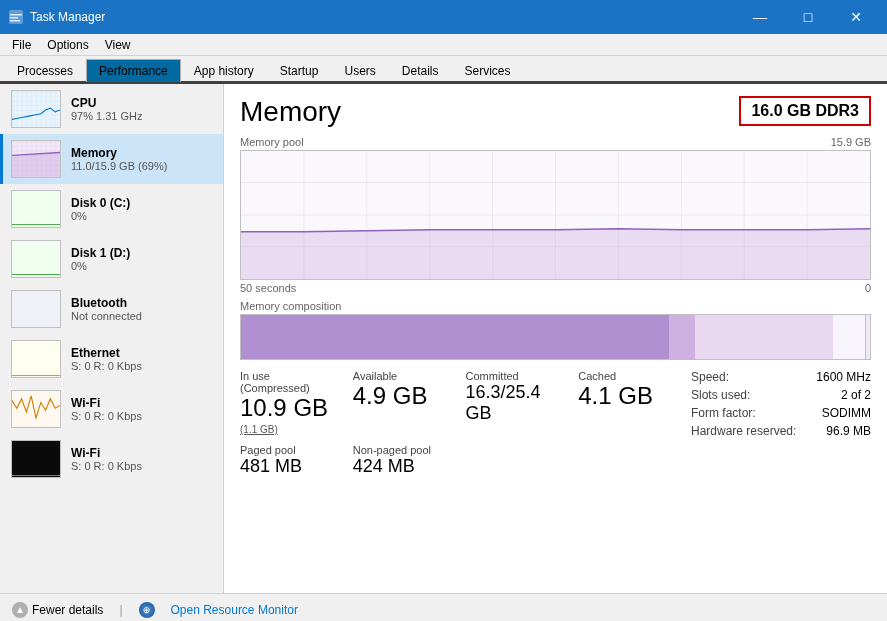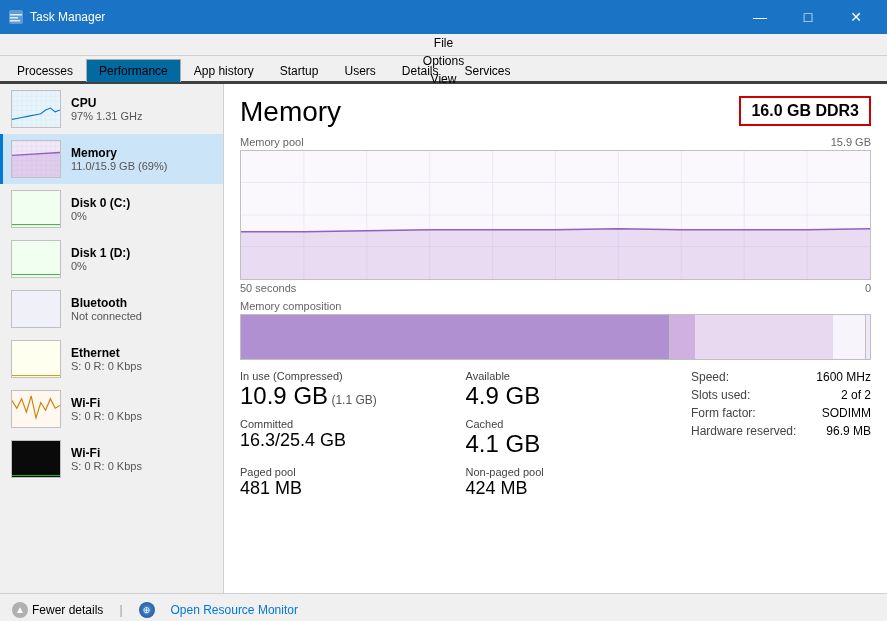--- a/index.html
+++ b/index.html
@@ -22,23 +22,22 @@
       background: transparent; border: none; color: white;
       font-size: 14px; cursor: pointer; display: flex; align-items: center; justify-content: center;
     }
 
     
     .menu-bar {
       background: #f0f0f0;
       height: 22px;
       display: flex;
       align-items: center;
-      padding: 0 4px;
+      padding: 8px 4px;
       border-bottom: 1px solid #d0d0d0;
-      flex-direction: column;
     }
     .menu-item {
       padding: 2px 8px;
       font-size: 12px;
       cursor: pointer;
       color: #000;
     }
 
     
     .tab-bar {
@@ -489,26 +488,26 @@
       <div class="comp-segment comp-in-use"></div>
       <div class="comp-segment comp-divider"></div>
       <div class="comp-segment comp-modified"></div>
       <div class="comp-segment comp-standby"></div>
       <div class="comp-segment comp-free"></div>
       <div class="comp-segment comp-divider2"></div>
     </div>
 
     <div style="display: flex; gap: 16px;">
       <div style="flex: 1;">
-        <div style="display: grid; grid-template-columns: 1fr 1fr; gap: 8px 16px;">
+        <div style="display: grid; grid-template-columns: 1fr 1fr 1fr 1fr; gap: 8px 16px;">
           <div class="stat-item">
             <div class="stat-label">In use (Compressed)</div>
             <div>
               <span class="stat-value">10.9 GB</span>
-              <span style="font-size:12px; color:#555;">(1.1 GB)</span>
+              <span style="font-size:10px; color:#555;text-decoration:underline;">(1.1 GB)</span>
             </div>
           </div>
           <div class="stat-item">
             <div class="stat-label">Available</div>
             <div class="stat-value">4.9 GB</div>
           </div>
           <div class="stat-item">
             <div class="stat-label">Committed</div>
             <div class="stat-value medium">16.3/25.4 GB</div>
           </div>

